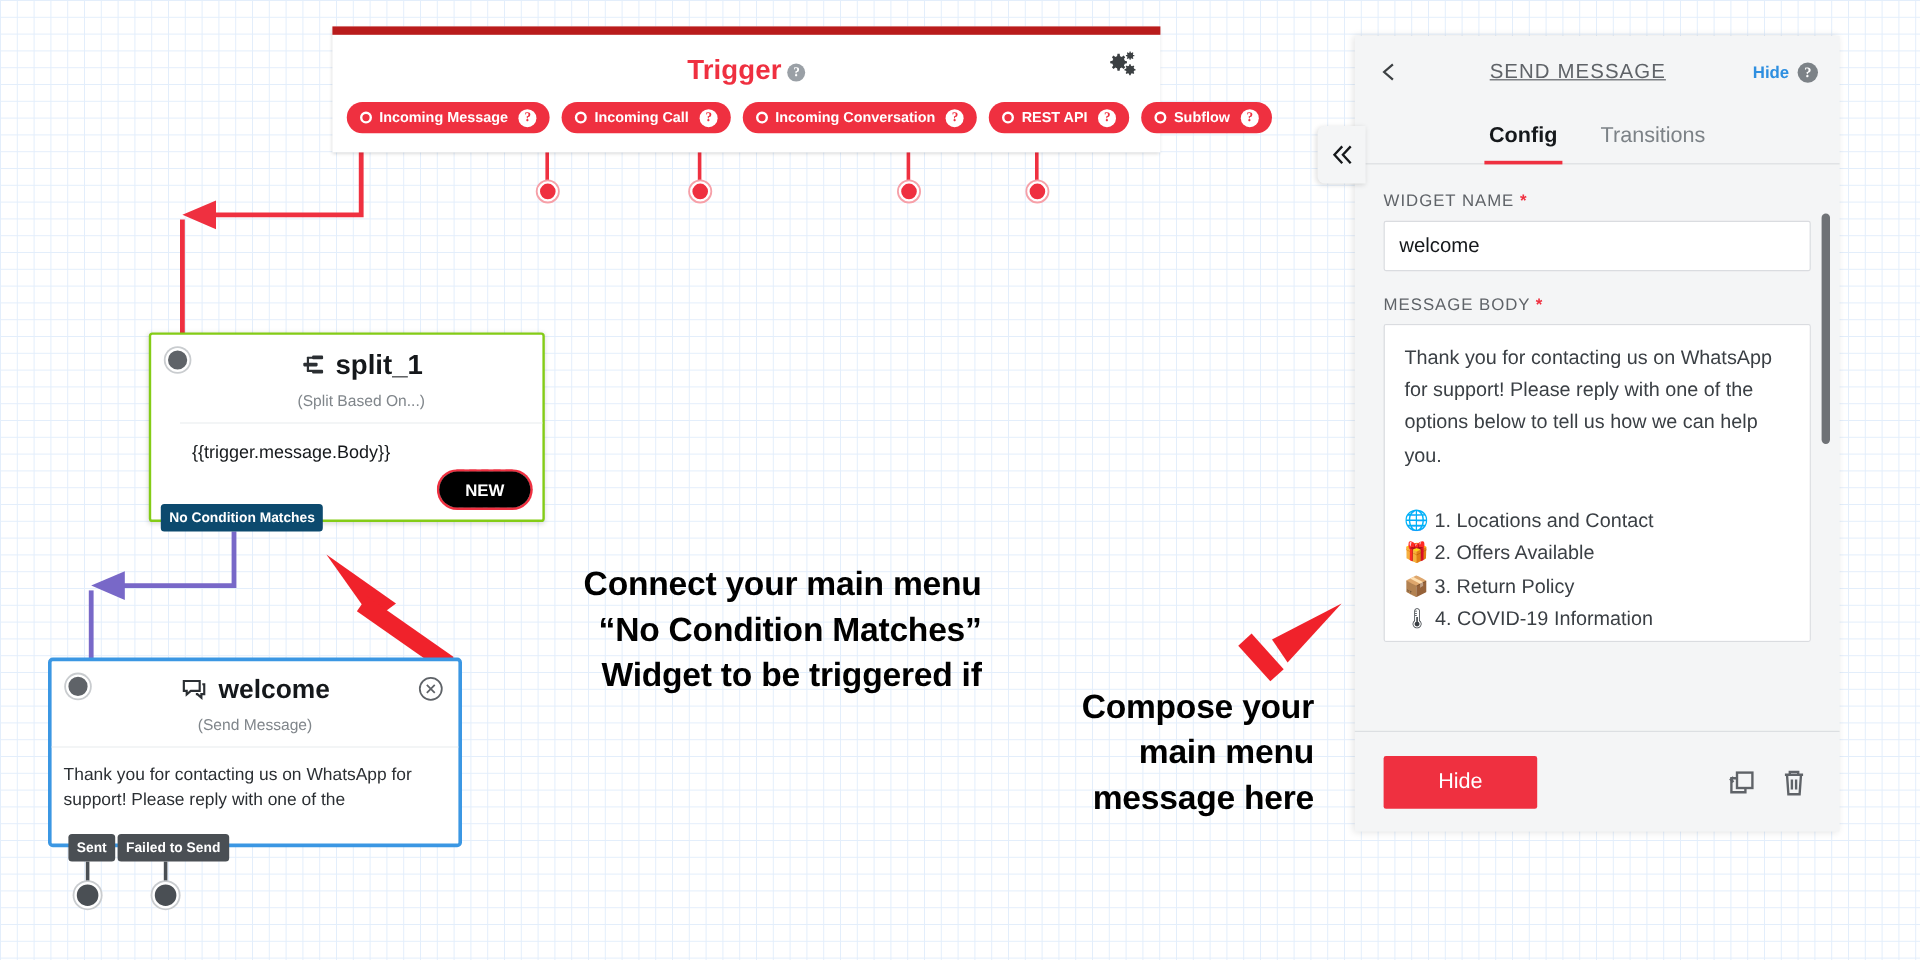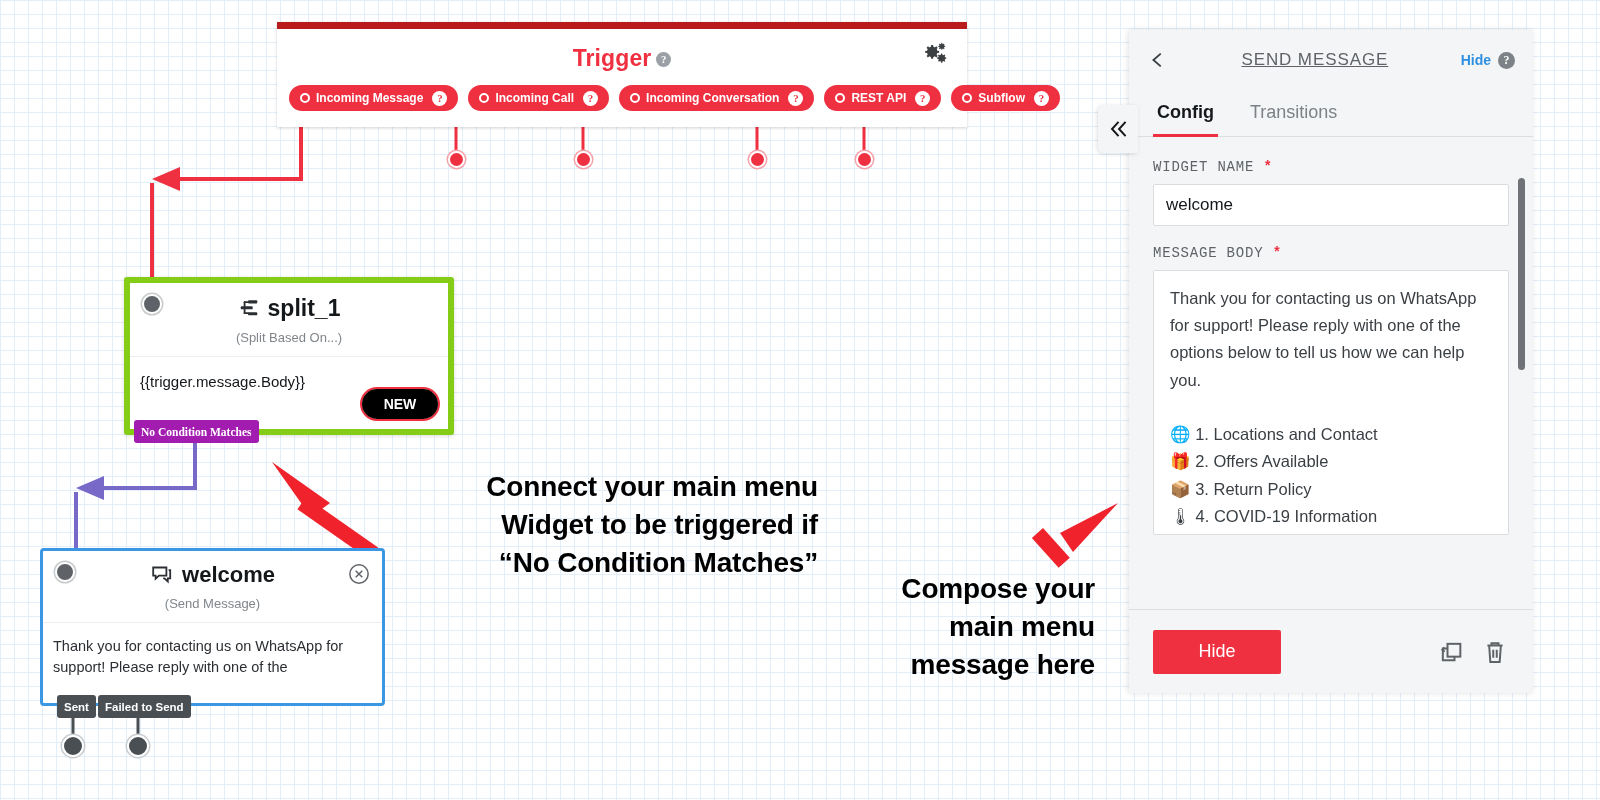--- a/index.html
+++ b/index.html
@@ -97,23 +97,24 @@
     background: #ef3040;
     border: 2px solid #ffffff;
     box-shadow: 0 0 0 1.5px #f6a0a8;
   }
 
   
   #split-node {
     left: 124px; top: 277px;
     width: 330px; height: 158px;
     background: #ffffff;
-    border: 6px solid #84cc16;
+    border: 2px solid #84cc16;
     border-radius: 3px;
     box-shadow: 0 1px 4px rgba(0,0,0,.14);
+    padding-left: 24px;
   }
   .node-anchor {
     position: absolute;
     left: 12px; top: 11px;
     width: 20px; height: 20px;
     border-radius: 50%;
     background: #5f6368;
     border: 2px solid #ffffff;
     box-shadow: 0 0 0 1.5px #c9cccf;
   }
@@ -174,21 +175,21 @@
     display: flex;
     align-items: center;
     padding: 0 7px;
     font-size: 11.5px;
     font-weight: 700;
     color: #ffffff;
     border-radius: 3px;
     white-space: nowrap;
     cursor: pointer;
   }
-  .chip.purple { background: #a21caf; font-family: Liberation Serif, serif; }
+  .chip.purple { background: #0c4a6e; }
   .chip.grey   { background: #4a4f54; }
 
   
   #welcome-node {
     left: 40px; top: 548px;
     width: 345px; height: 158px;
     background: #ffffff;
     border: 3px solid #3b97e3;
     border-radius: 4px;
   }
@@ -241,20 +242,21 @@
     font-size: 14px;
     font-weight: 700;
     cursor: pointer;
   }
   #tabs {
     display: flex;
     gap: 28px;
     padding: 0 24px;
     border-bottom: 1px solid #dcdfe2;
     flex: none;
+    justify-content: center;
   }
   .tab {
     font-size: 18px;
     padding: 12px 4px 11px 4px;
     color: #7c8287;
     cursor: pointer;
     border-bottom: 3px solid transparent;
     margin-bottom: -1px;
   }
   .tab.active { color: #15181b; font-weight: 700; border-bottom-color: #ef3040; }
@@ -263,21 +265,20 @@
     flex: 1;
     padding: 22px 24px 0 24px;
     overflow: hidden;
     position: relative;
   }
   .field-label {
     font-size: 14px;
     color: #5f6368;
     letter-spacing: .8px;
     margin-bottom: 9px;
-    font-family: Liberation Mono, monospace;
   }
   .req { color: #ef3040; font-weight: 700; }
   #widget-name-input {
     width: 100%;
     height: 42px;
     background: #ffffff;
     border: 1px solid #dadce0;
     border-radius: 2px;
     padding: 0 12px;
     font-size: 17px;
@@ -454,22 +455,22 @@
   <div class="node-sub">(Send Message)</div>
   <div class="node-body">Thank you for contacting us on WhatsApp for support! Please reply with one of the</div>
 </div>
 <div class="chip grey abs" style="left:57px;top:695px;">Sent</div>
 <div class="chip grey abs" style="left:98px;top:695px;">Failed to Send</div>
 <div class="abs" style="left:62px;top:735px;width:22px;height:22px;border-radius:50%;background:#4a4f54;border:2px solid #fff;box-shadow:0 0 0 1.5px #c9cccf;"></div>
 <div class="abs" style="left:127px;top:735px;width:22px;height:22px;border-radius:50%;background:#4a4f54;border:2px solid #fff;box-shadow:0 0 0 1.5px #c9cccf;"></div>
 
 <div class="abs annot" style="left:400px;top:468px;width:418px;">
   <div>Connect your main menu</div>
+  <div>“No Condition Matches”</div>
   <div>Widget to be triggered if</div>
-  <div>“No Condition Matches”</div>
 </div>
 <div class="abs annot" style="left:855px;top:570px;width:240px;">
   <div>Compose your</div>
   <div>main menu</div>
   <div>message here</div>
 </div>
 
 <div class="abs" id="side-panel">
   <div id="panel-header">
     <svg id="back-chevron" viewBox="0 0 24 24" fill="none" stroke="#3c4043" stroke-width="2">

